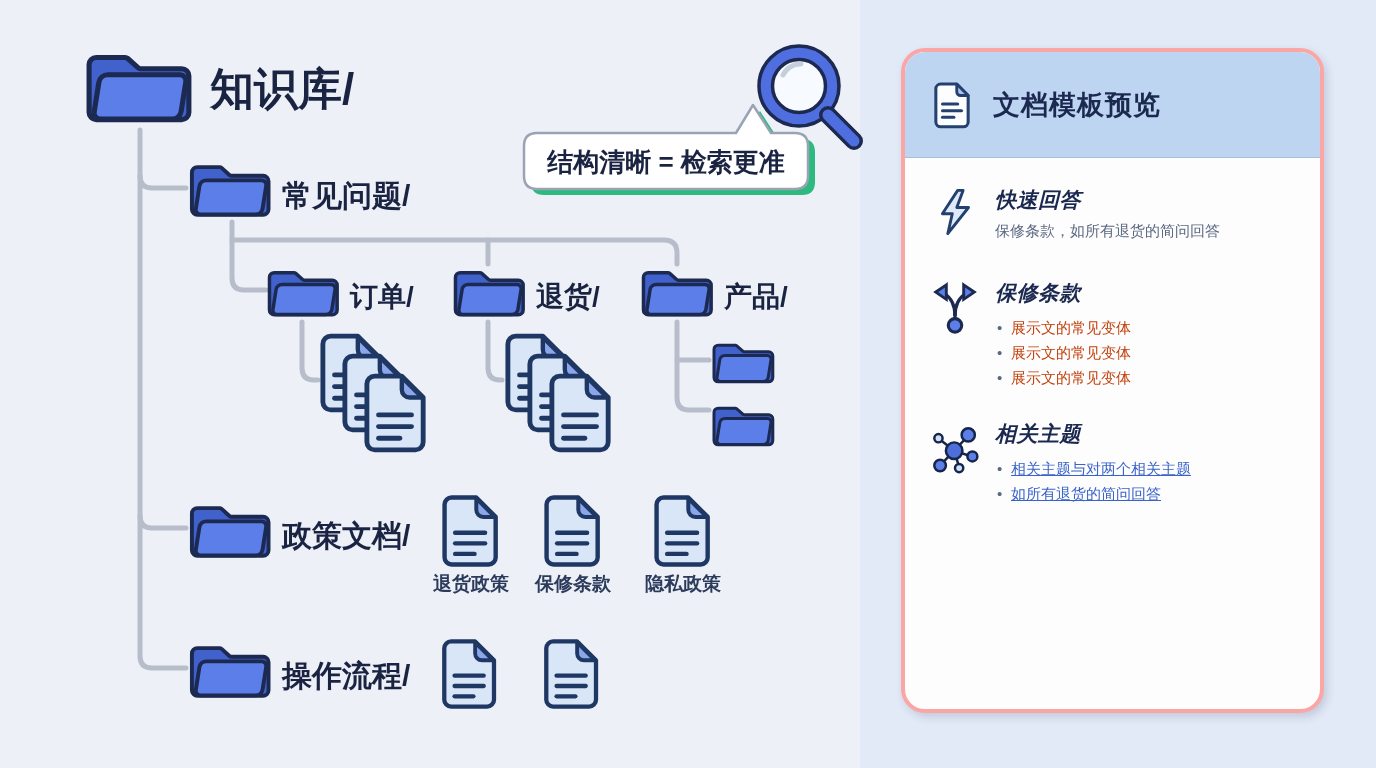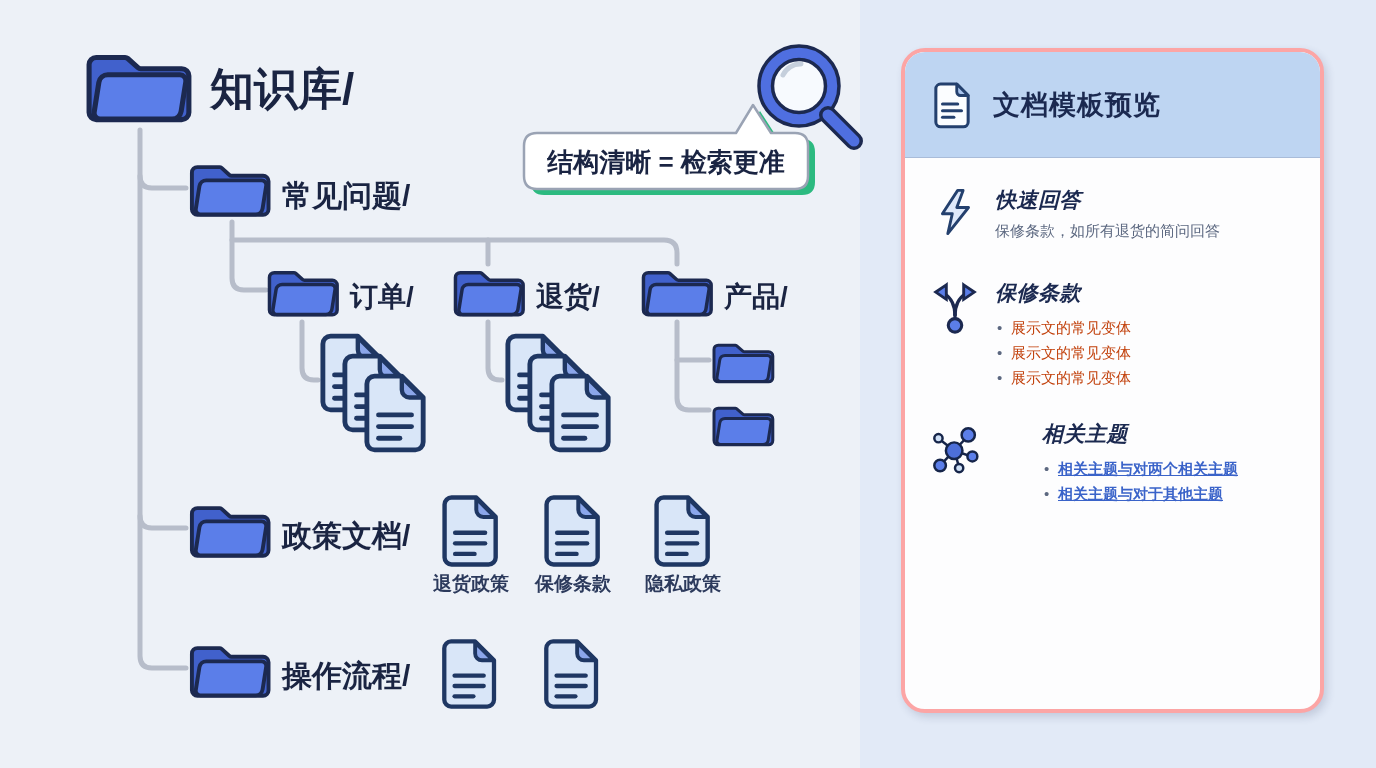--- a/index.html
+++ b/index.html
@@ -26,31 +26,31 @@
   .panel-title { font-size:27px; font-weight:800; color:#1b2950; letter-spacing:1px; }
   .panel-body { padding:24px 30px 0 26px; }
   .section { display:flex; align-items:flex-start; }
   .sec-icon { width:48px; flex:0 0 48px; display:flex; justify-content:center; padding-top:2px; }
   .sec-content { flex:1; padding-left:16px; }
   .sec-title { font-size:21px; font-weight:800; color:#1b2950; letter-spacing:.5px;font-style:italic; }
   .sec-sub { font-size:15px; color:#5c6880; margin-top:8px; }
   .s1 { margin-top:4px; }
   .s2 { margin-top:36px; }
   .s3 { margin-top:38px; }
-  .s4 { margin-top:30px;gap:47px; }
+  .s4 { margin-top:30px; }
   .bars { margin-top:14px; width:297px; }
   .bar { height:9px; border-radius:5px; background:#dde2eb; margin-bottom:9px; }
   .bar.w70 { width:70%; }
   .bar.w64 { width:64%; }
   .bar-gap { height:8px; }
   .plist { list-style:none; margin-top:8px; }
   .plist li { font-size:15px; line-height:25px; position:relative; padding-left:16px; }
   .plist li::before { content:"•"; position:absolute; left:2px; color:#5c6880; }
   .plist.gray li { color:#c2410c; }
-  .plist.links li a { color:#3a63c9; text-decoration:underline; cursor:pointer;font-weight:bold; }
+  .plist.links li a { color:#3a63c9; text-decoration:underline; cursor:pointer; }
 </style>
 </head>
 <body>
 
 <div class="stage">
 <svg width="880" height="768" viewBox="0 0 880 768">
   <defs>
     <symbol id="folder" viewBox="0 0 110 84">
       <path d="M12 14 h28 a4 4 0 0 1 3 1 l10 9 a4 4 0 0 0 3 1 h40 a7 7 0 0 1 7 7 v36 a7 7 0 0 1 -7 7 H12 a7 7 0 0 1 -7 -7 V21 a7 7 0 0 1 7 -7 z" fill="#4161cc" stroke="#1c2950" stroke-width="5" stroke-linejoin="round"></path>
       <path d="M30 31 h64 a6 6 0 0 1 6 7 l-4.6 29 a9 9 0 0 1 -8.8 7.5 H16 a6 6 0 0 1 -6 -7 l4.6 -29 A9 9 0 0 1 23.4 31 z" fill="#5b7ee9" stroke="#1c2950" stroke-width="5" stroke-linejoin="round"></path>
@@ -209,20 +209,20 @@
           <circle cx="9" cy="16" r="5" fill="#cfe0f6" stroke="#16254a" stroke-width="3"></circle>
           <circle cx="50" cy="38" r="6" fill="#5b7ee9" stroke="#16254a" stroke-width="3"></circle>
           <circle cx="11" cy="49" r="7" fill="#5b7ee9" stroke="#16254a" stroke-width="3"></circle>
           <circle cx="34" cy="52" r="5" fill="#cfe0f6" stroke="#16254a" stroke-width="3"></circle>
         </svg>
       </div>
       <div class="sec-content">
         <div class="sec-title">相关主题</div>
         <ul class="plist links">
           <li><a>相关主题与对两个相关主题</a></li>
-          <li><a>相关主题与对于其他主题</a></li>
+          <li><a>如所有退货的简问回答</a></li>
         </ul>
       </div>
     </div>
 
   </div>
 </div>
 </div>
 
 </body></html>

